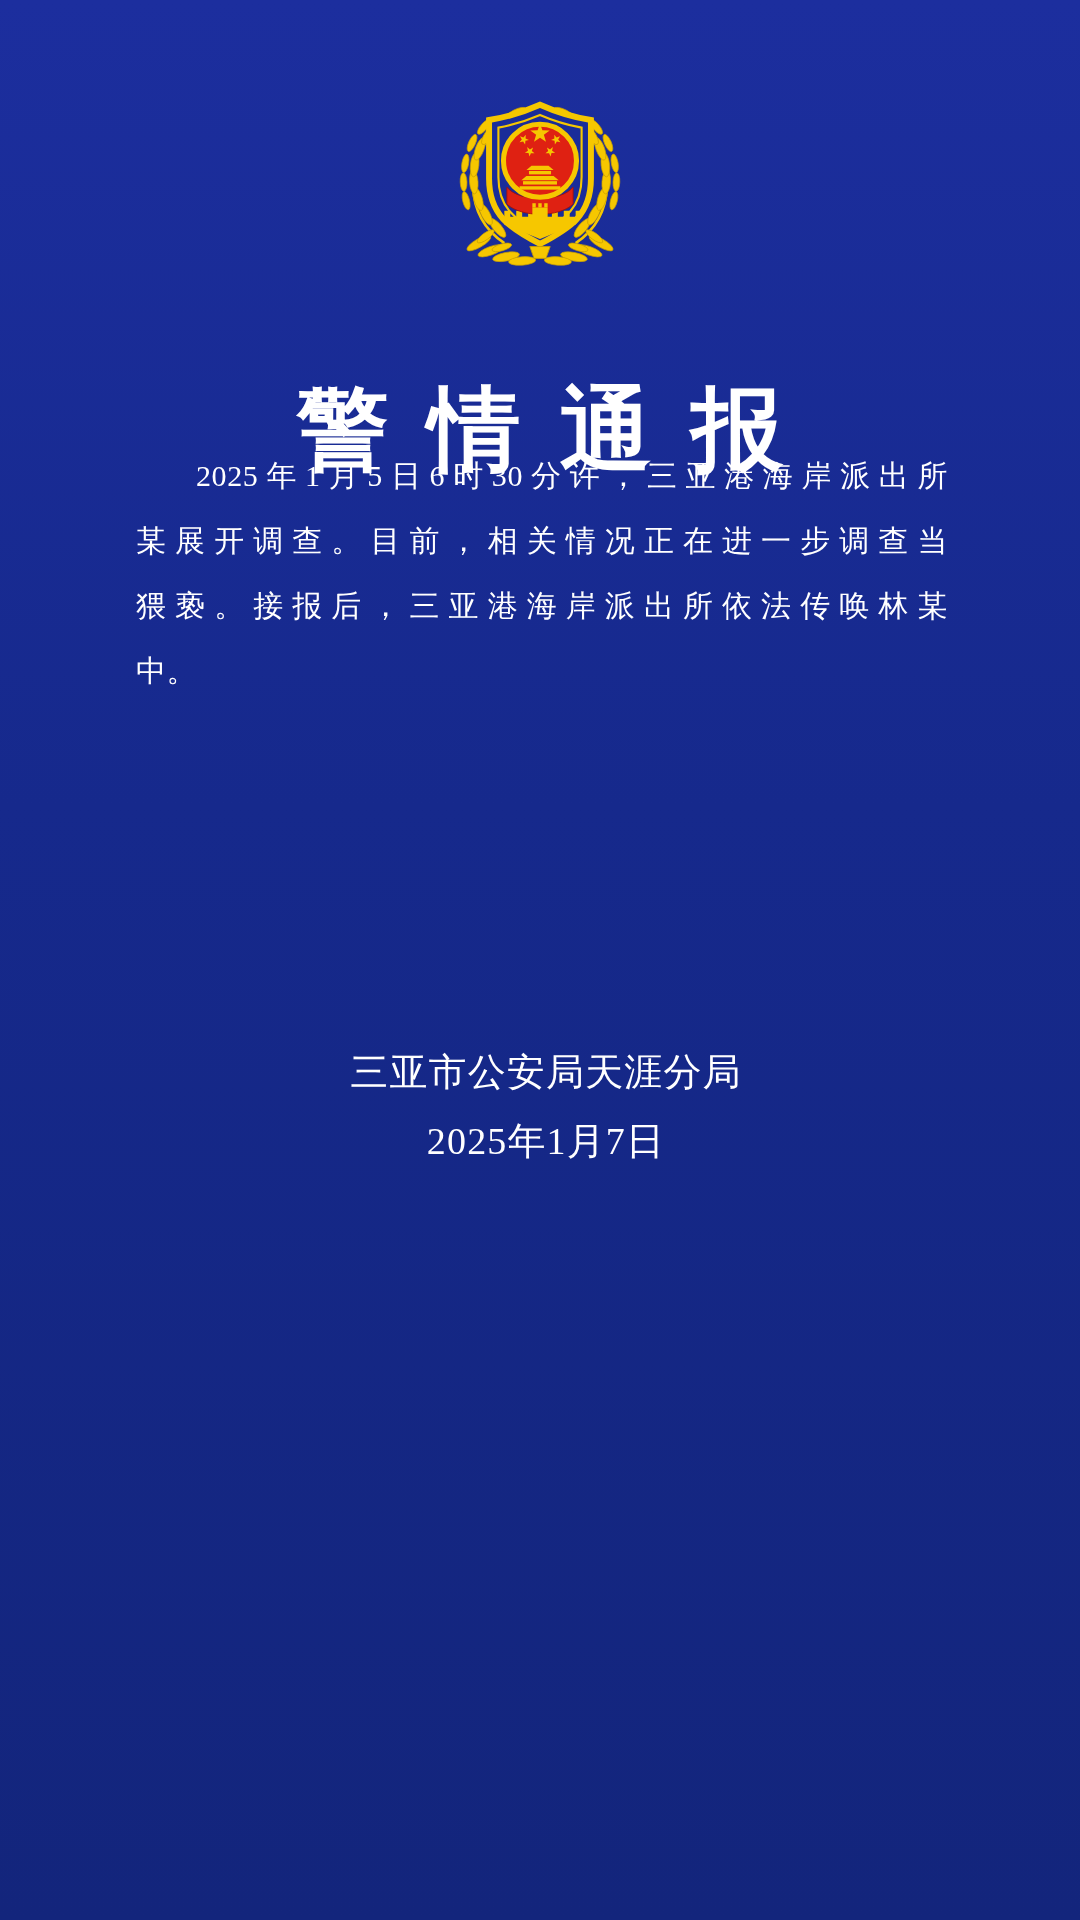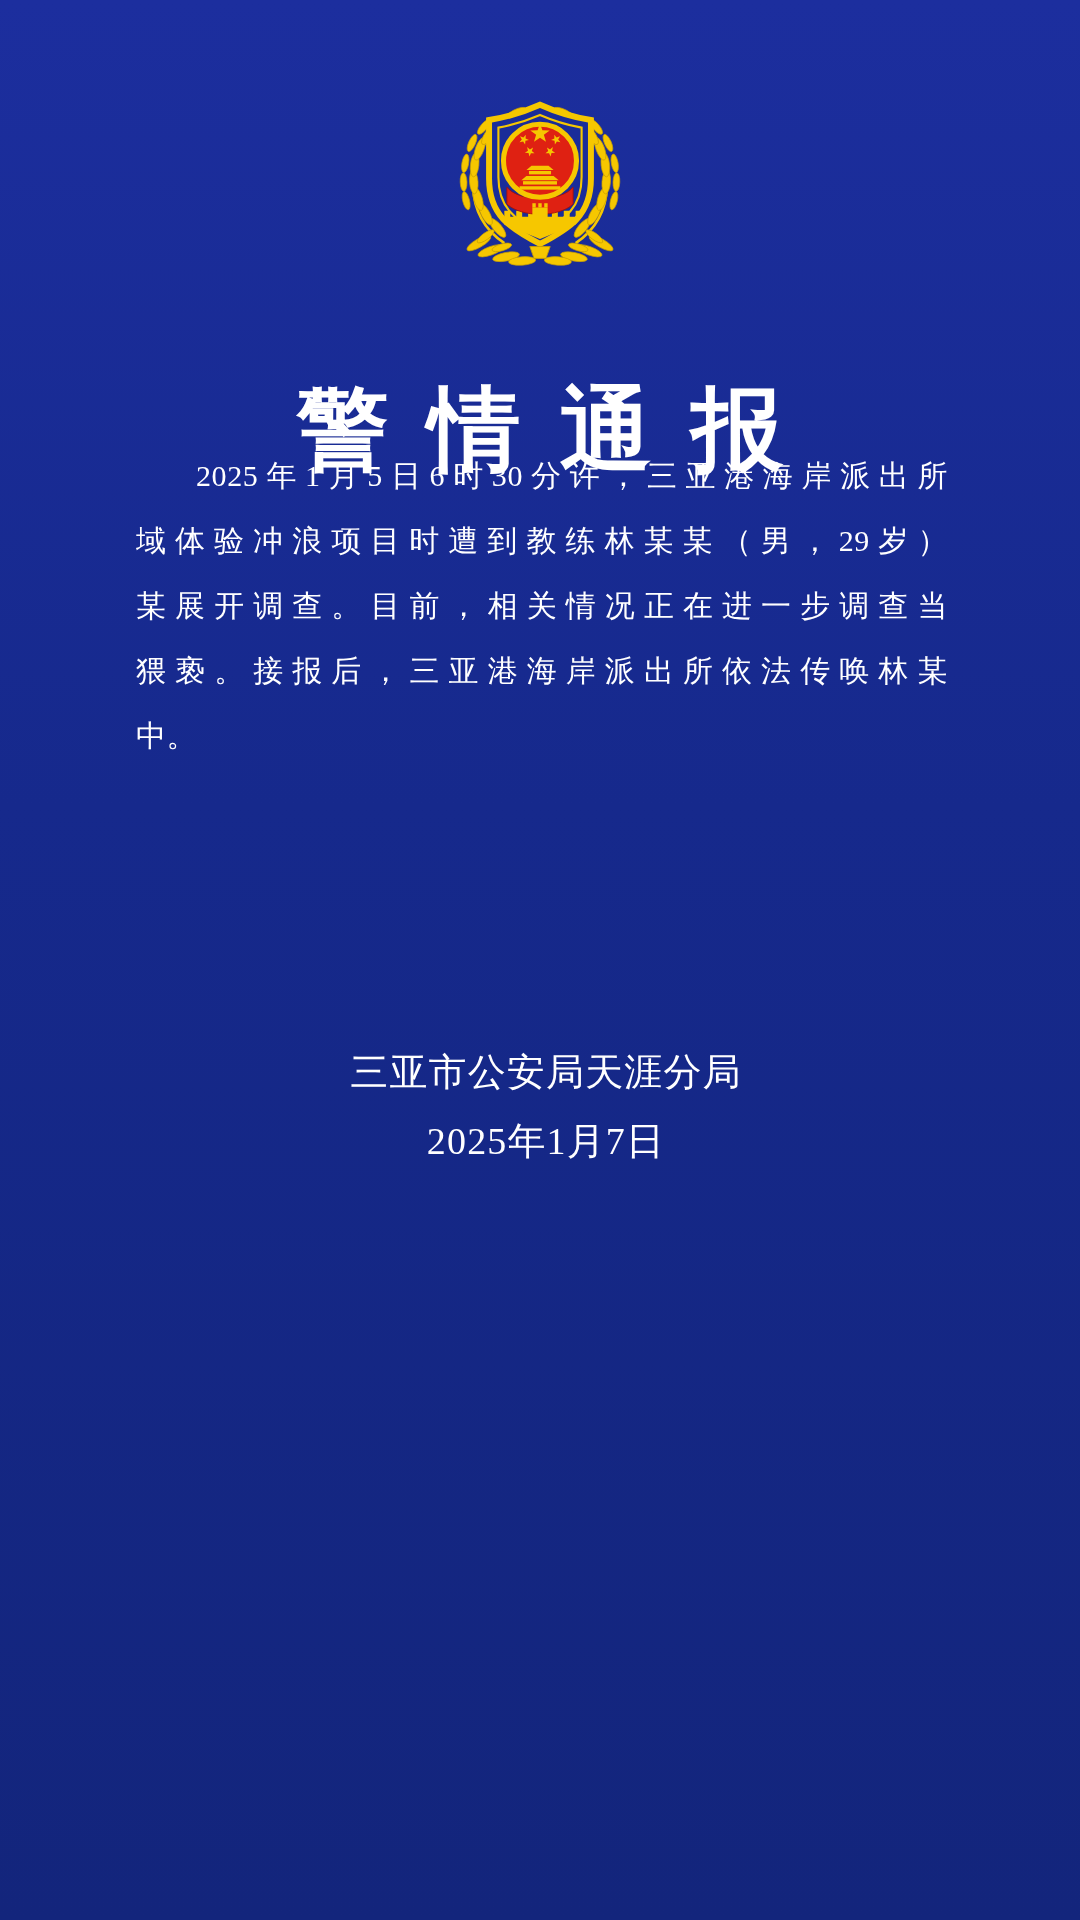--- a/index.html
+++ b/index.html
@@ -128,21 +128,20 @@
     <rect class="g" x="80" y="105" width="40" height="4"></rect>
     <rect class="g" x="76" y="111" width="48" height="4"></rect>
 
     <path class="g" d="M88,182 L112,182 L107,196 L93,196 Z" stroke="#c79e00" stroke-width="1"></path>
   </svg>
 
   <h1 class="title">警情通报</h1>
 
   <div class="body-block">
     <div class="bline first">2025年1月5日6时30分许，三亚港海岸派出所</div>
-    <div class="bline">域体验冲浪项目时遭到教练林某某（男，29岁）</div>
     <div class="bline">某展开调查。目前，相关情况正在进一步调查当</div>
     <div class="bline">猥亵。接报后，三亚港海岸派出所依法传唤林某</div>
     <div class="bline last">中。</div>
   </div>
 
   <div class="signature">
     <div class="sig-line">三亚市公安局天涯分局</div>
     <div class="sig-line">2025年1月7日</div>
   </div>
 

